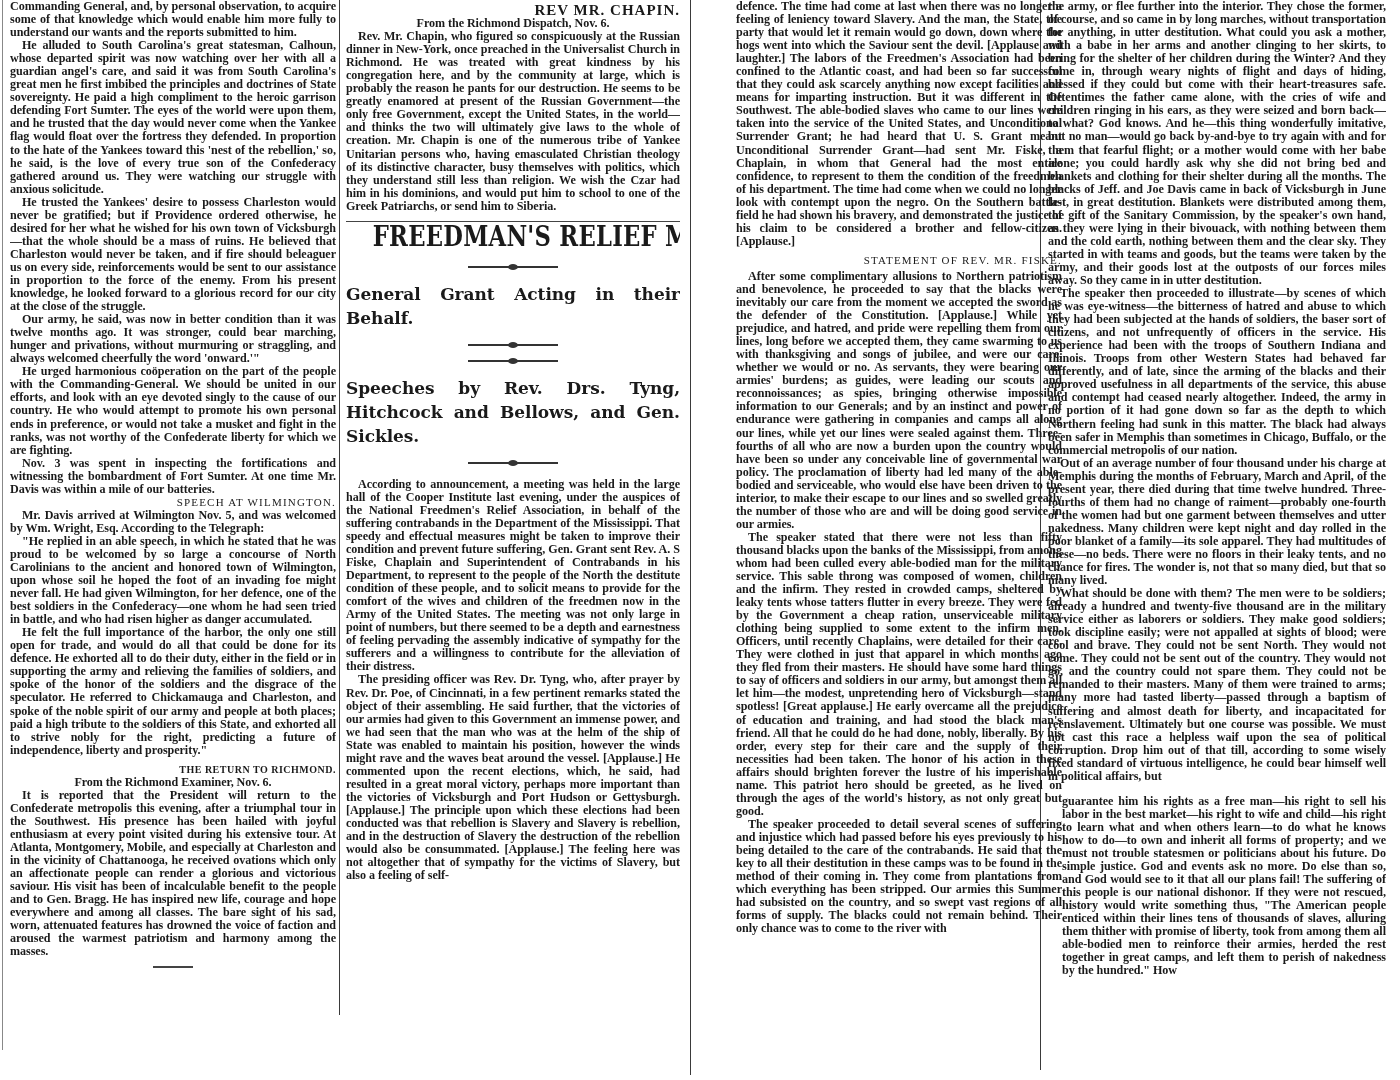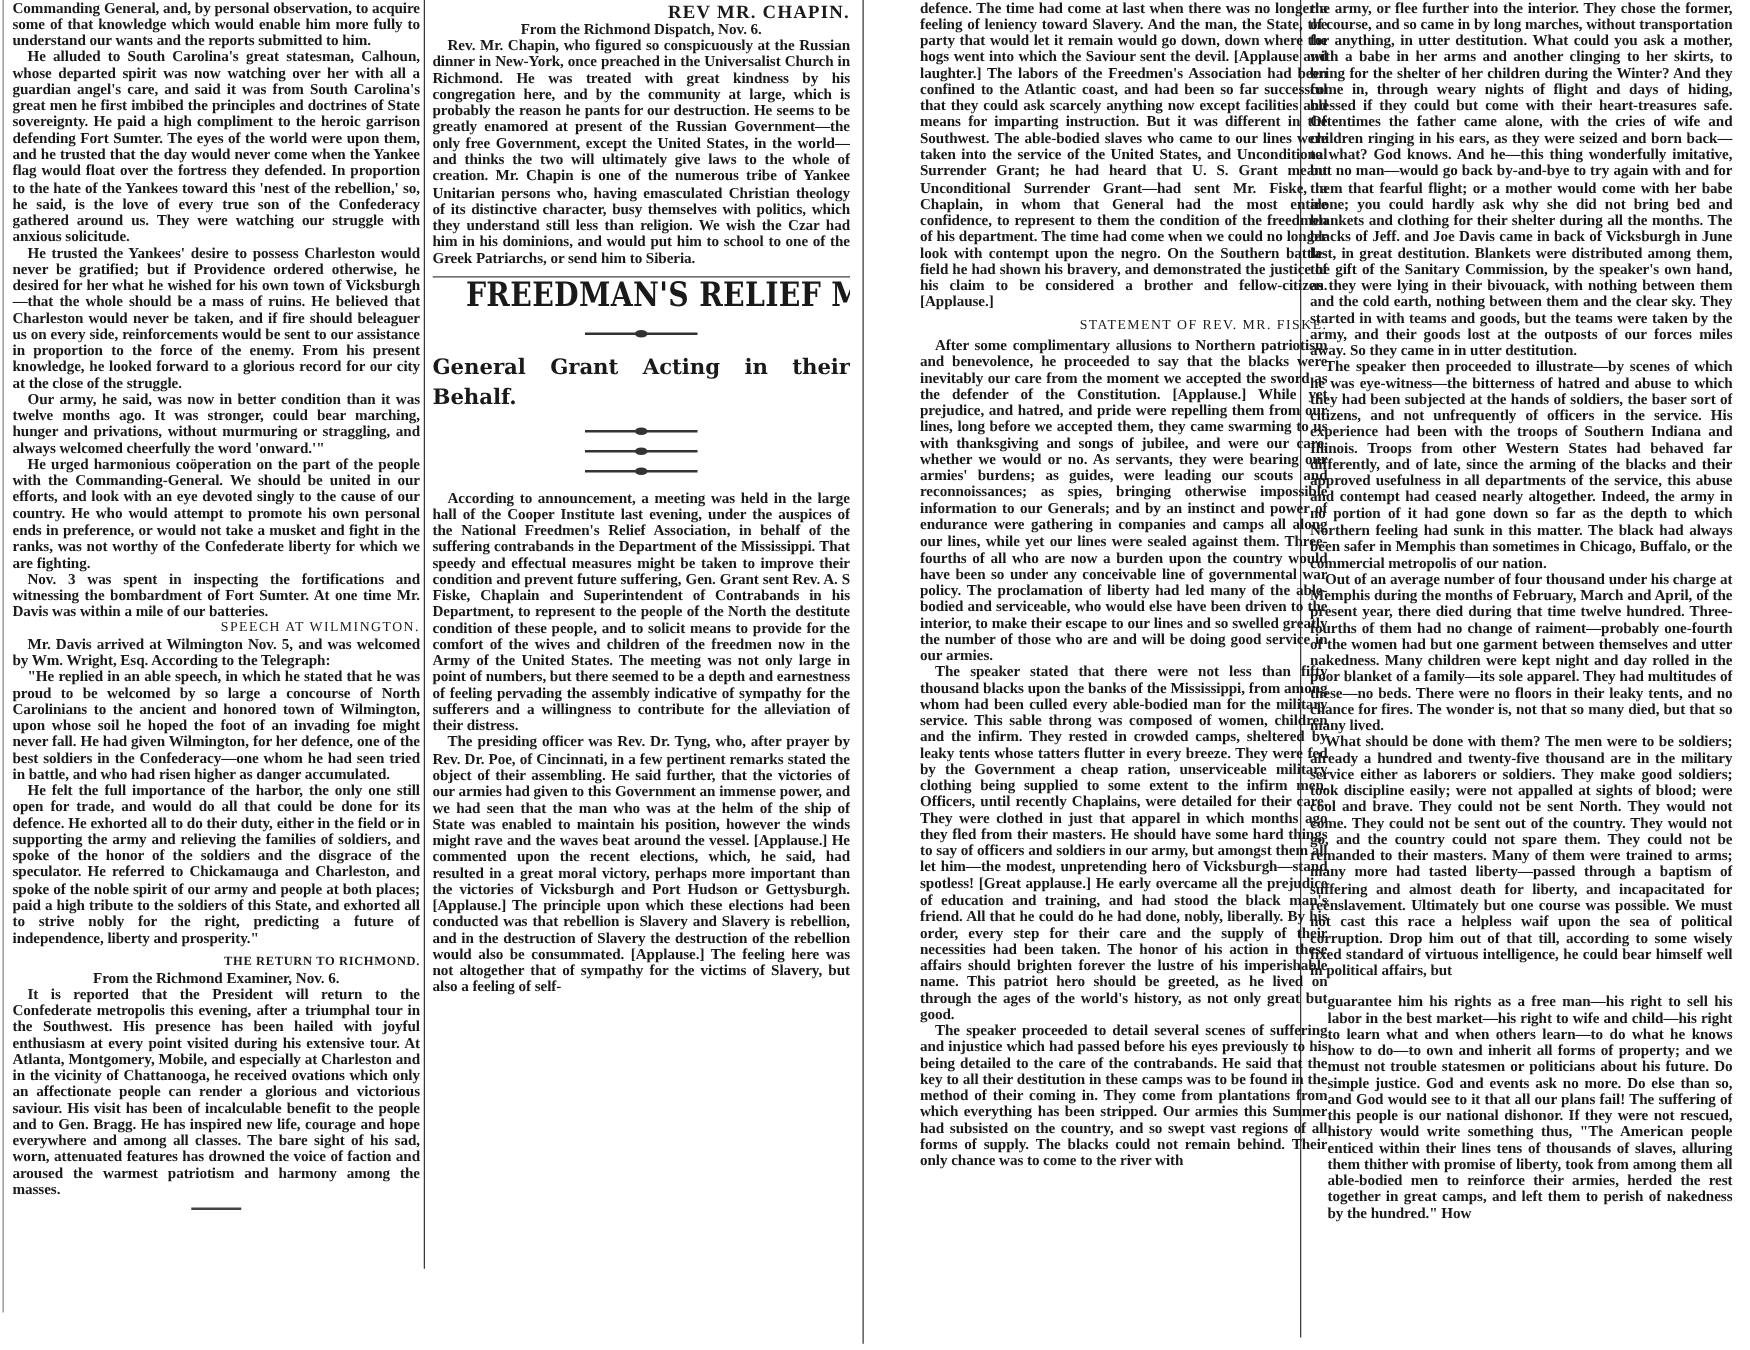--- a/index.html
+++ b/index.html
@@ -101,20 +101,21 @@
     <p class="subhead big" style="margin-top:4px;font-size:15px;letter-spacing:1px">REV MR. CHAPIN.</p>
     <p class="source">From the Richmond Dispatch, Nov. 6.</p>
     <p>Rev. Mr. Chapin, who figured so conspicuously at the Russian dinner in New-York, once preached in the Universalist Church in Richmond. He was treated with great kindness by his congregation here, and by the community at large, which is probably the reason he pants for our destruction. He seems to be greatly enamored at present of the Russian Government—the only free Government, except the United States, in the world—and thinks the two will ultimately give laws to the whole of creation. Mr. Chapin is one of the numerous tribe of Yankee Unitarian persons who, having emasculated Christian theology of its distinctive character, busy themselves with politics, which they understand still less than religion. We wish the Czar had him in his dominions, and would put him to school to one of the Greek Patriarchs, or send him to Siberia.</p>
 
     <div style="border-top:1.5px solid #444; margin-top:8px;"></div>
     <p class="headline">FREEDMAN'S RELIEF MEETING.</p>
     <span class="dash"></span>
     <p class="deck">General Grant Acting in their Behalf.</p>
     <span class="dash"></span>
     <span class="dash"></span>
+    <p class="deck">Speeches by Rev. Drs. Tyng, Hitchcock and Bellows, and Gen. Sickles.</p>
     <span class="dash"></span>
     <p>According to announcement, a meeting was held in the large hall of the Cooper Institute last evening, under the auspices of the National Freedmen's Relief Association, in behalf of the suffering contrabands in the Department of the Mississippi. That speedy and effectual measures might be taken to improve their condition and prevent future suffering, Gen. Grant sent Rev. A. S Fiske, Chaplain and Superintendent of Contrabands in his Department, to represent to the people of the North the destitute condition of these people, and to solicit means to provide for the comfort of the wives and children of the freedmen now in the Army of the United States. The meeting was not only large in point of numbers, but there seemed to be a depth and earnestness of feeling pervading the assembly indicative of sympathy for the sufferers and a willingness to contribute for the alleviation of their distress.</p>
     <p>The presiding officer was Rev. Dr. Tyng, who, after prayer by Rev. Dr. Poe, of Cincinnati, in a few pertinent remarks stated the object of their assembling. He said further, that the victories of our armies had given to this Government an immense power, and we had seen that the man who was at the helm of the ship of State was enabled to maintain his position, however the winds might rave and the waves beat around the vessel. [Applause.] He commented upon the recent elections, which, he said, had resulted in a great moral victory, perhaps more important than the victories of Vicksburgh and Port Hudson or Gettysburgh. [Applause.] The principle upon which these elections had been conducted was that rebellion is Slavery and Slavery is rebellion, and in the destruction of Slavery the destruction of the rebellion would also be consummated. [Applause.] The feeling here was not altogether that of sympathy for the victims of Slavery, but also a feeling of self-</p>
   </div>
 
   <div class="col c3">
     <p class="noindent">defence. The time had come at last when there was no longer a feeling of leniency toward Slavery. And the man, the State, the party that would let it remain would go down, down where the hogs went into which the Saviour sent the devil. [Applause and laughter.] The labors of the Freedmen's Association had been confined to the Atlantic coast, and had been so far successful that they could ask scarcely anything now except facilities and means for imparting instruction. But it was different in the Southwest. The able-bodied slaves who came to our lines were taken into the service of the United States, and Unconditional Surrender Grant; he had heard that U. S. Grant meant Unconditional Surrender Grant—had sent Mr. Fiske, a Chaplain, in whom that General had the most entire confidence, to represent to them the condition of the freedmen of his department. The time had come when we could no longer look with contempt upon the negro. On the Southern battle-field he had shown his bravery, and demonstrated the justice of his claim to be considered a brother and fellow-citizen. [Applause.]</p>
     <p class="subhead" style="margin:6px 0 3px 0;">STATEMENT OF REV. MR. FISKE.</p>
     <p>After some complimentary allusions to Northern patriotism and benevolence, he proceeded to say that the blacks were inevitably our care from the moment we accepted the sword as the defender of the Constitution. [Applause.] While yet prejudice, and hatred, and pride were repelling them from our lines, long before we accepted them, they came swarming to us with thanksgiving and songs of jubilee, and were our care, whether we would or no. As servants, they were bearing our armies' burdens; as guides, were leading our scouts and reconnoissances; as spies, bringing otherwise impossible information to our Generals; and by an instinct and power of endurance were gathering in companies and camps all along our lines, while yet our lines were sealed against them. Three-fourths of all who are now a burden upon the country would have been so under any conceivable line of governmental war policy. The proclamation of liberty had led many of the able-bodied and serviceable, who would else have been driven to the interior, to make their escape to our lines and so swelled greatly the number of those who are and will be doing good service in our armies.</p>
     <p>The speaker stated that there were not less than fifty thousand blacks upon the banks of the Mississippi, from among whom had been culled every able-bodied man for the military service. This sable throng was composed of women, children and the infirm. They rested in crowded camps, sheltered by leaky tents whose tatters flutter in every breeze. They were fed by the Government a cheap ration, unserviceable military clothing being supplied to some extent to the infirm men. Officers, until recently Chaplains, were detailed for their care. They were clothed in just that apparel in which months ago they fled from their masters. He should have some hard things to say of officers and soldiers in our army, but amongst them all let him—the modest, unpretending hero of Vicksburgh—stand spotless! [Great applause.] He early overcame all the prejudice of education and training, and had stood the black man's friend. All that he could do he had done, nobly, liberally. By his order, every step for their care and the supply of their necessities had been taken. The honor of his action in these affairs should brighten forever the lustre of his imperishable name. This patriot hero should be greeted, as he lived on through the ages of the world's history, as not only great but good.</p>

